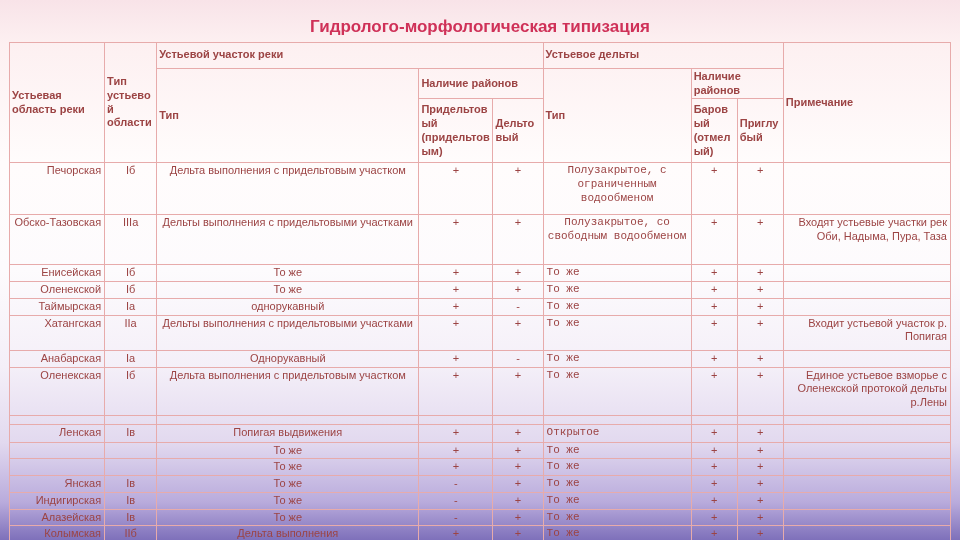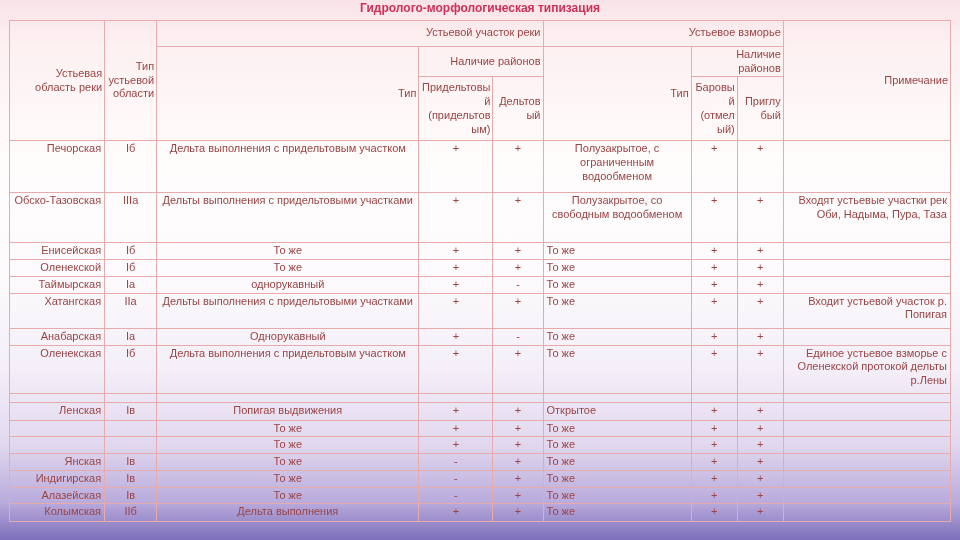--- a/index.html
+++ b/index.html
@@ -7,38 +7,38 @@
     width: 960px; height: 540px; overflow: hidden;
     font-family: "Liberation Sans", sans-serif;
   }
   .slide {
     position: relative; width: 960px; height: 540px; overflow: hidden;
     background: linear-gradient(180deg,
       #f8e3e8 0%, #fdf0f1 8%, #fffcfc 30%, #fdfbfd 50%,
       #f4eff8 68%, #e2d9ef 82%, #b9abdc 93%, #7e70ba 100%);
   }
   .title {
-    padding-top: 0; text-align: center; font-weight: bold;
-    font-size: 12px; line-height: 1.4; color: #cf3158;
+    padding-top: 15px; text-align: center; font-weight: bold;
+    font-size: 17px; line-height: 1.4; color: #cf3158;
   }
   table.grid {
     border-collapse: collapse; table-layout: fixed; width: 942px;
     margin: 3px auto 0; color: #9c4444; font-size: 11px; line-height: 1.25;
   }
   .grid th, .grid td { border: 1px solid #e7abab; padding: 1px 3px; overflow: hidden; }
   .grid thead th {
-    font-weight: normal; text-align: right; vertical-align: middle;
+    font-weight: bold; text-align: left; vertical-align: middle;
     overflow-wrap: anywhere; padding: 1px 2px;
   }
   .grid tbody td { vertical-align: top; }
   td.c-area { text-align: right; }
   td.c-type { text-align: center; }
   td.c-section { text-align: center; }
   td.c-mark { text-align: center; }
-  td.c-sea { text-align: left; }
+  td.c-sea { text-align: left; font-family: Liberation Mono, monospace; }
   td.c-sea.center { text-align: center; }
   td.c-note { text-align: right; }
   tr.group-start > td { border-top: 1px solid #d68c8c; }
 </style>
 </head>
 <body>
 
 <div class="slide">
 
   <div class="title">
@@ -55,21 +55,21 @@
         <col style="width:148px">
       <col style="width:46px">
         <col style="width:46px">
         <col style="width:167px">
     </colgroup>
     <thead>
       <tr style="height:26px">
         <th rowspan="3">Устьевая область реки</th>
         <th rowspan="3">Тип устьевой области</th>
         <th colspan="3">Устьевой участок реки</th>
-        <th colspan="3">Устьевое взморье</th>
+        <th colspan="3">Устьевое дельты</th>
         <th rowspan="3">Примечание</th>
       </tr>
       <tr style="height:22px">
         <th rowspan="2">Тип</th>
         <th colspan="2">Наличие районов</th>
         <th rowspan="2">Тип</th>
         <th colspan="2">Наличие районов</th>
       </tr>
       <tr style="height:64px">
         <th>Придельтовый (придельтовым)</th>

